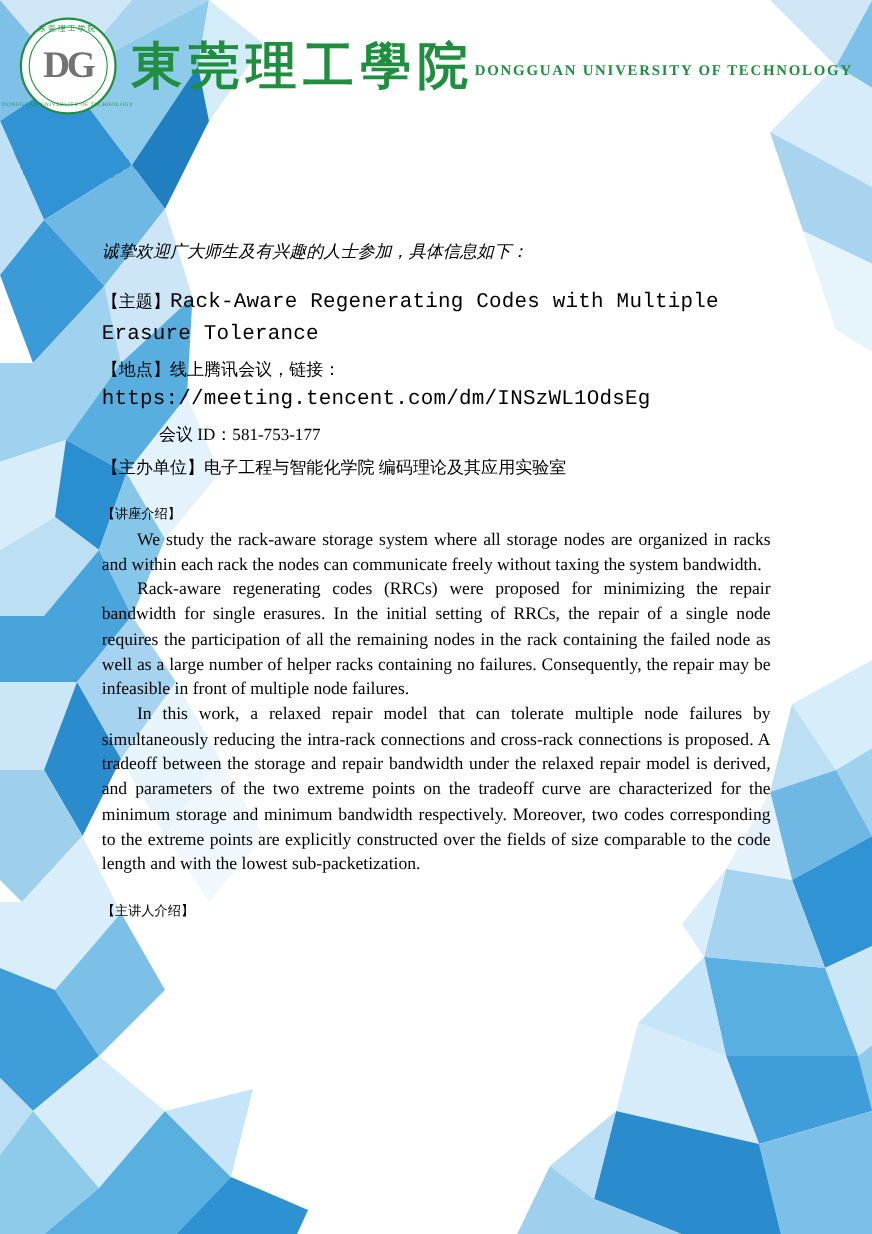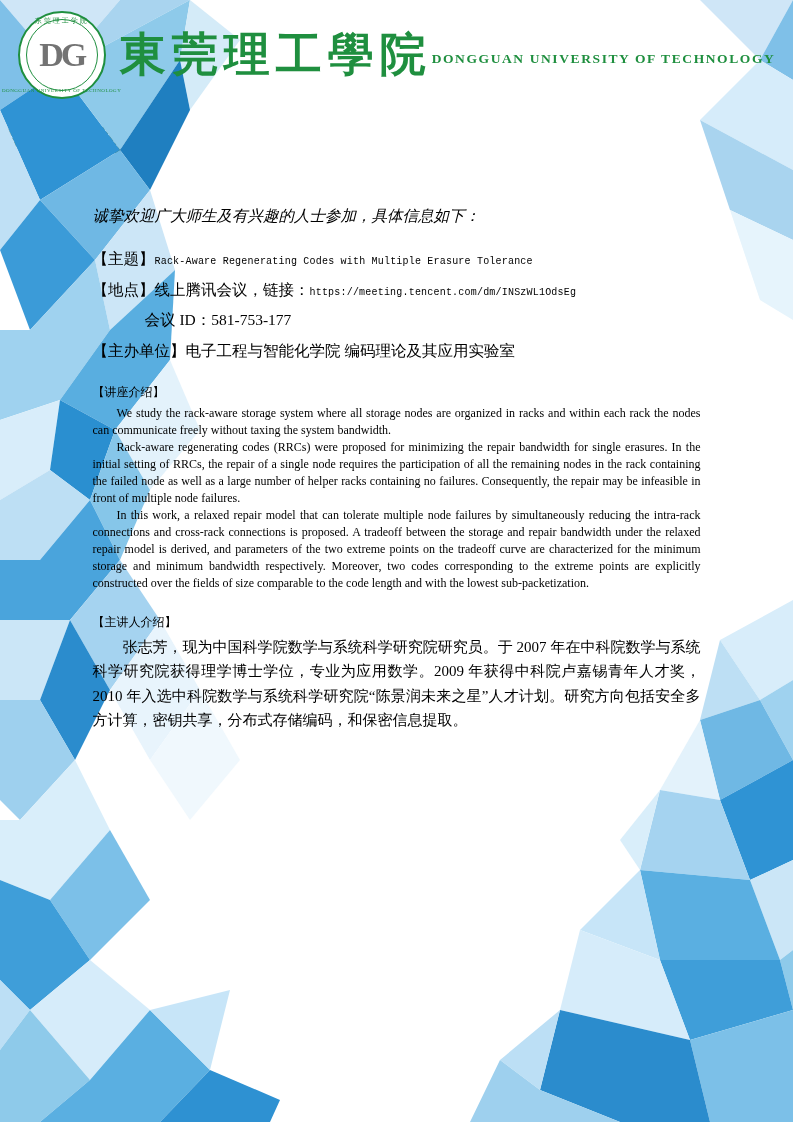--- a/index.html
+++ b/index.html
@@ -26,24 +26,24 @@
     position: absolute;
     inset: 0;
     width: 793px;
     height: 1122px;
     pointer-events: none;
   }
 
   
   .header {
     position: relative;
-    padding-top: 3px;
+    padding-top: 16px;
     height: 96px;
     display: flex;
-    align-items: flex-end;
+    align-items: flex-start;
     justify-content: center;
   }
   .logo-wrap {
     display: flex;
     align-items: center;
     gap: 14px;
   }
   .logo-seal {
     position: relative;
     width: 88px;
@@ -145,39 +145,39 @@
     margin-bottom: 20px;
     font-style: italic;
   }
   .info-line {
     font-size: 15.5px;
     margin-bottom: 8px;
     line-height: 1.5;
   }
   .info-line .mono {
     font-family: "Liberation Mono", monospace;
-    font-size: 10px;
+    font-size: 19px;
     letter-spacing: 0.2px;
   }
   .info-indent {
     padding-left: 52px;
     font-size: 15.5px;
     margin-bottom: 8px;
   }
   .section-head {
     font-size: 12px;
     font-weight: normal;
     margin-top: 22px;
     margin-bottom: 4px;
   }
   .para {
     text-align: justify;
     text-justify: inter-word;
     text-indent: 2em;
-    font-size: 12px;
+    font-size: 16px;
     line-height: 1.42;
     margin: 0;
   }
   .para-cn {
     text-align: justify;
     text-indent: 2em;
     font-size: 15px;
     line-height: 1.62;
     margin: 0;
   }
@@ -288,16 +288,15 @@
     <div class="info-line">
       <span>【主办单位】</span><span>电子工程与智能化学院 编码理论及其应用实验室</span>
     </div>
 
     <div class="section-head">【讲座介绍】</div>
     <p class="para">We study the rack-aware storage system where all storage nodes are organized in racks and within each rack the nodes can communicate freely without taxing the system bandwidth.</p>
     <p class="para">Rack-aware regenerating codes (RRCs) were proposed for minimizing the repair bandwidth for single erasures. In the initial setting of RRCs, the repair of a single node requires the participation of all the remaining nodes in the rack containing the failed node as well as a large number of helper racks containing no failures. Consequently, the repair may be infeasible in front of multiple node failures.</p>
     <p class="para">In this work, a relaxed repair model that can tolerate multiple node failures by simultaneously reducing the intra-rack connections and cross-rack connections is proposed. A tradeoff between the storage and repair bandwidth under the relaxed repair model is derived, and parameters of the two extreme points on the tradeoff curve are characterized for the minimum storage and minimum bandwidth respectively. Moreover, two codes corresponding to the extreme points are explicitly constructed over the fields of size comparable to the code length and with the lowest sub-packetization.</p>
 
     <div class="section-head">【主讲人介绍】</div>
-    <p class="para-cn">张志芳，现为中国科学院数学与系统科学研究院研究员。于 2007 年在中科院数学与系统科学研究院获得理学博士学位，专业为应用数学。2009 年获得中科院卢嘉锡青年人才奖，2010 年入选中科院数学与系统科学研究院“陈景润未来之星”人才计划。研究方向包括安全多方计算，密钥共享，分布式存储编码，和保密信息提取。</p>
 
   </div>
 </div>
 
 </body></html>

